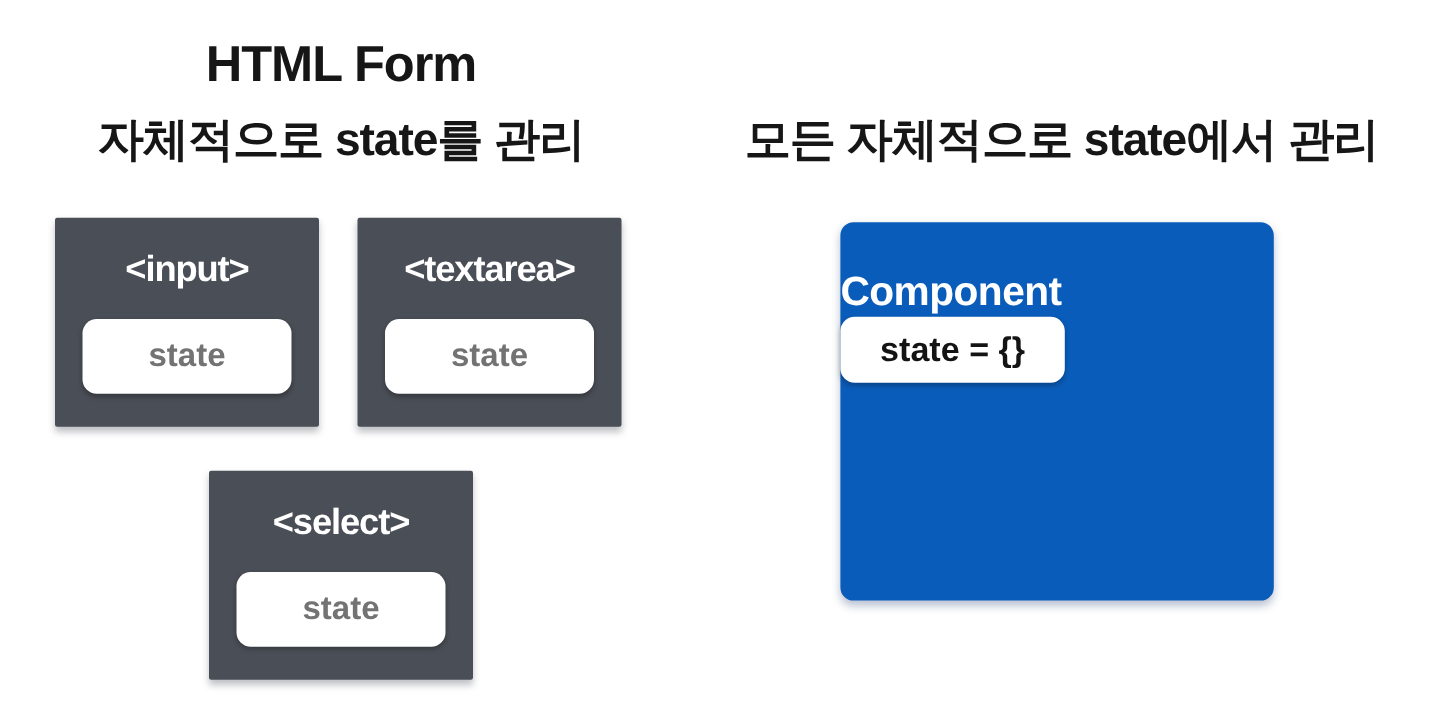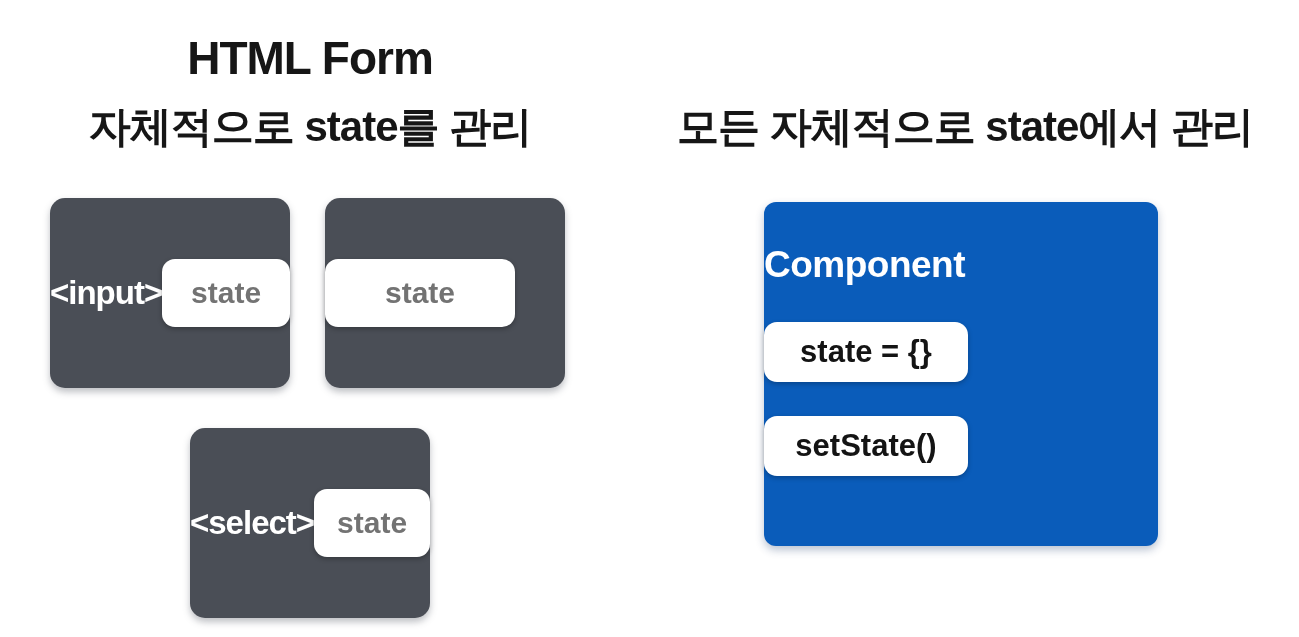--- a/index.html
+++ b/index.html
@@ -37,24 +37,24 @@
   .title.right-col, .subtitle.right-col { left: 650px; width: 630px; }
   .title-row { top: 30px; }
   .subtitle-row { top: 98px; }
 
   
   .dark-box {
     position: absolute;
     width: 240px;
     height: 190px;
     background: #4a4e56;
-    border-radius: 15px;
+    border-radius: 2px;
     box-shadow: 0 4px 7px rgba(70, 75, 85, 0.35);
     display: flex;
-    flex-direction: row;
+    flex-direction: column;
     align-items: center;
   }
   .dark-box .tag {
     height: 92px;
     display: flex;
     align-items: center;
     color: #ffffff;
     font-size: 33px;
     font-weight: 700;
     letter-spacing: -1px;
@@ -94,21 +94,20 @@
   }
   .component-title {
     margin-top: 40px;
     color: #ffffff;
     font-size: 37px;
     font-weight: 700;
     letter-spacing: -0.5px;
     line-height: 46px;
   }
   .component-pill {
-    margin-top: 34px;
     width: 204px;
     height: 60px;
     background: #ffffff;
     border-radius: 13px;
     box-shadow: 0 2px 5px rgba(0, 0, 0, 0.25);
     display: flex;
     align-items: center;
     justify-content: center;
   }
   .component-pill .pill-text {
@@ -128,35 +127,33 @@
   <div class="subtitle right-col subtitle-row">모든 자체적으로 state에서 관리</div>
 
   <div class="dark-box" id="box-input">
     <div class="tag">&lt;input&gt;</div>
     <div class="state-pill">
       <span class="pill-text">state</span>
     </div>
   </div>
 
   <div class="dark-box" id="box-textarea">
+    <div class="tag">&lt;textarea&gt;</div>
     <div class="state-pill">
       <span class="pill-text">state</span>
     </div>
   </div>
 
   <div class="dark-box" id="box-select">
     <div class="tag">&lt;select&gt;</div>
     <div class="state-pill">
       <span class="pill-text">state</span>
     </div>
   </div>
 
   <div class="component-box">
     <div class="component-title">Component</div>
     <div class="component-pill">
       <span class="pill-text">state = {}</span>
     </div>
-    <div class="component-pill">
-      <span class="pill-text">setState()</span>
-    </div>
   </div>
 
 </div>
 
 </body></html>

